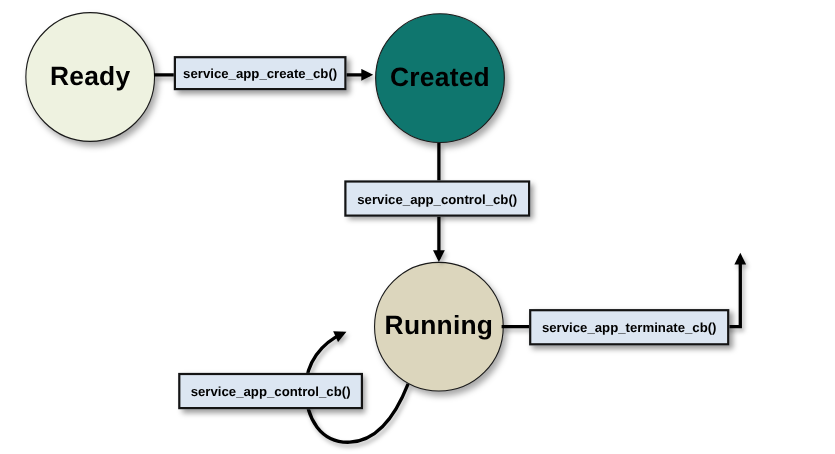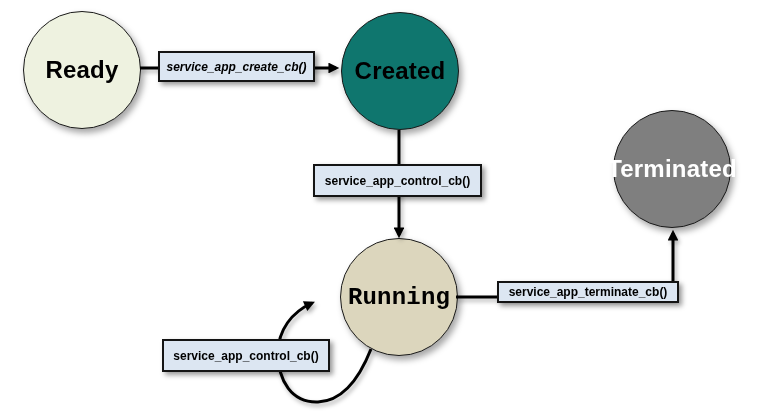--- a/index.html
+++ b/index.html
@@ -65,45 +65,42 @@
     z-index: 3;
     box-sizing: border-box;
     background: #dce6f2;
   }
   .tlabel span {
     font-size: 12px;
     font-weight: bold;
     white-space: nowrap;
     color: #000000;
   }
-  .tlabel.create    { left: 158px; top: 51px;  width: 157px; height: 31px; font-style: italic; }
+  .tlabel.create    { left: 158px; top: 51px;  width: 157px; height: 31px; }
   .tlabel.control1  { left: 313px; top: 164px; width: 169px; height: 33px; }
   .tlabel.control2  { left: 162px; top: 339px; width: 168px; height: 33px; }
-  .tlabel.terminate { left: 497px; top: 281px; width: 182px; height: 22px; }
+  .tlabel.terminate { left: 481px; top: 281px; width: 182px; height: 33px; }
 </style>
 </head>
 <body>
 
 <div class="stage">
 
   <div class="state ready" style="background: rgb(238, 242, 224);">
     <span class="state-label" style="color: rgb(0, 0, 0);">Ready</span>
   </div>
 
   <div class="state created" style="background: #0f766e;">
     <span class="state-label" style="color: rgb(0, 0, 0);">Created</span>
   </div>
 
-  <div class="state running" style="background: rgb(220, 214, 189); font-family: Liberation Mono, monospace;">
+  <div class="state running" style="background: rgb(220, 214, 189);">
     <span class="state-label" style="color: rgb(0, 0, 0);">Running</span>
   </div>
 
-  <div class="state terminated" style="background: rgb(127, 127, 127);">
-    <span class="state-label" style="color: rgb(255, 255, 255);">Terminated</span>
-  </div>
 
   <svg class="wires" viewBox="0 0 759 413" xmlns="http://www.w3.org/2000/svg">
     <defs>
       <marker id="arrowhead" viewBox="0 0 10 10" refX="7" refY="5" markerWidth="4" markerHeight="3.6" orient="auto">
         <path d="M 0 0 L 10 5 L 0 10 Z" fill="#000000"></path>
       </marker>
     </defs>
 
     <path class="wire" d="M 140 68 H 336" marker-end="url(#arrowhead)" stroke="#000000"></path>
 

